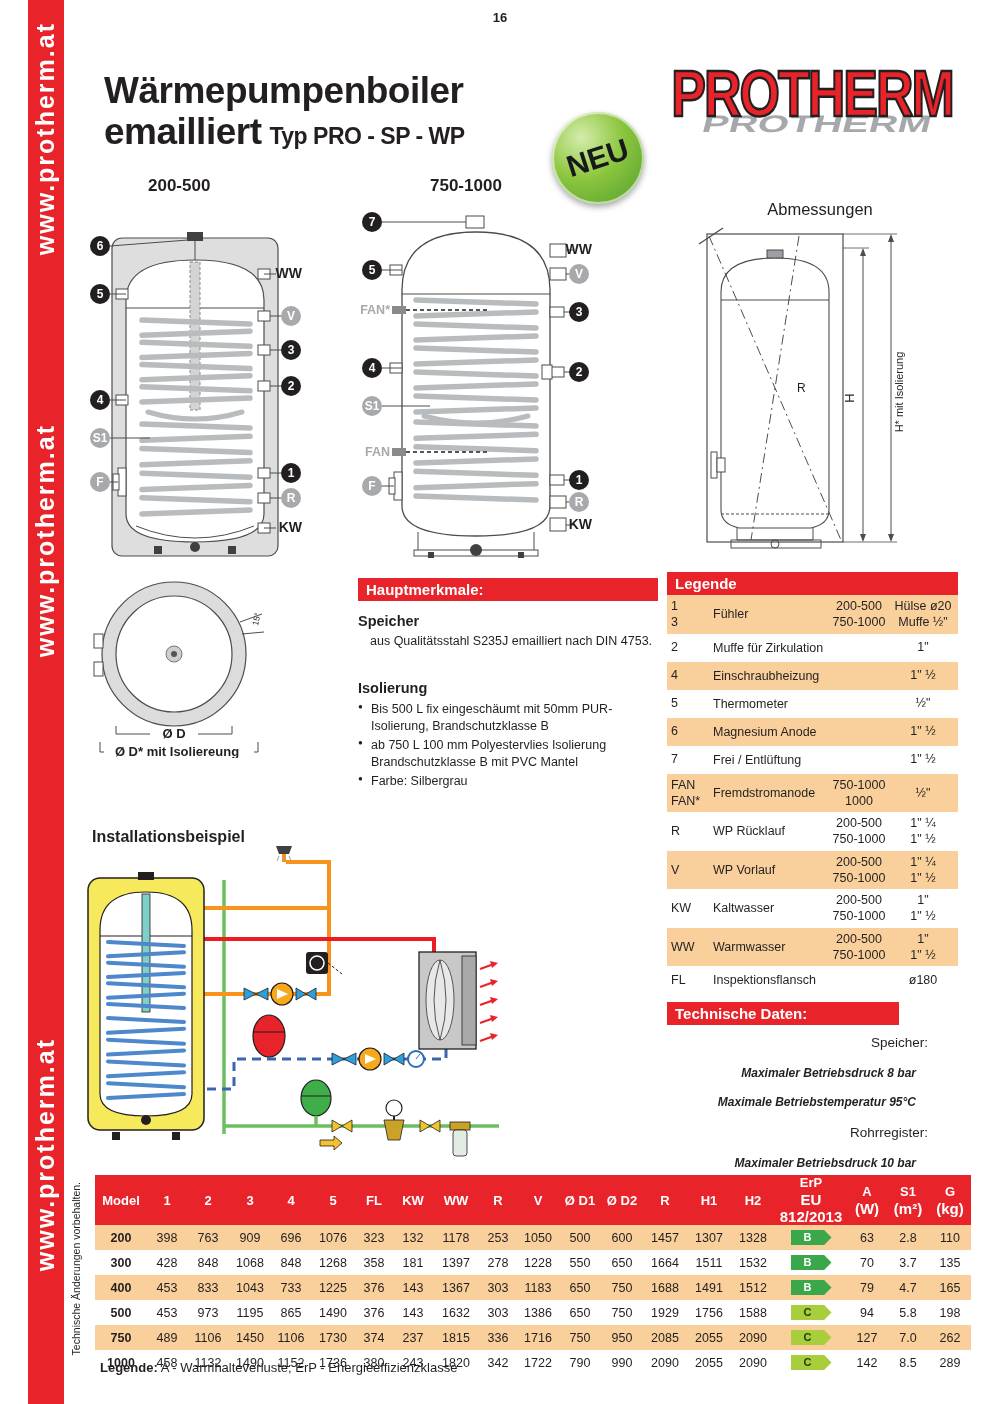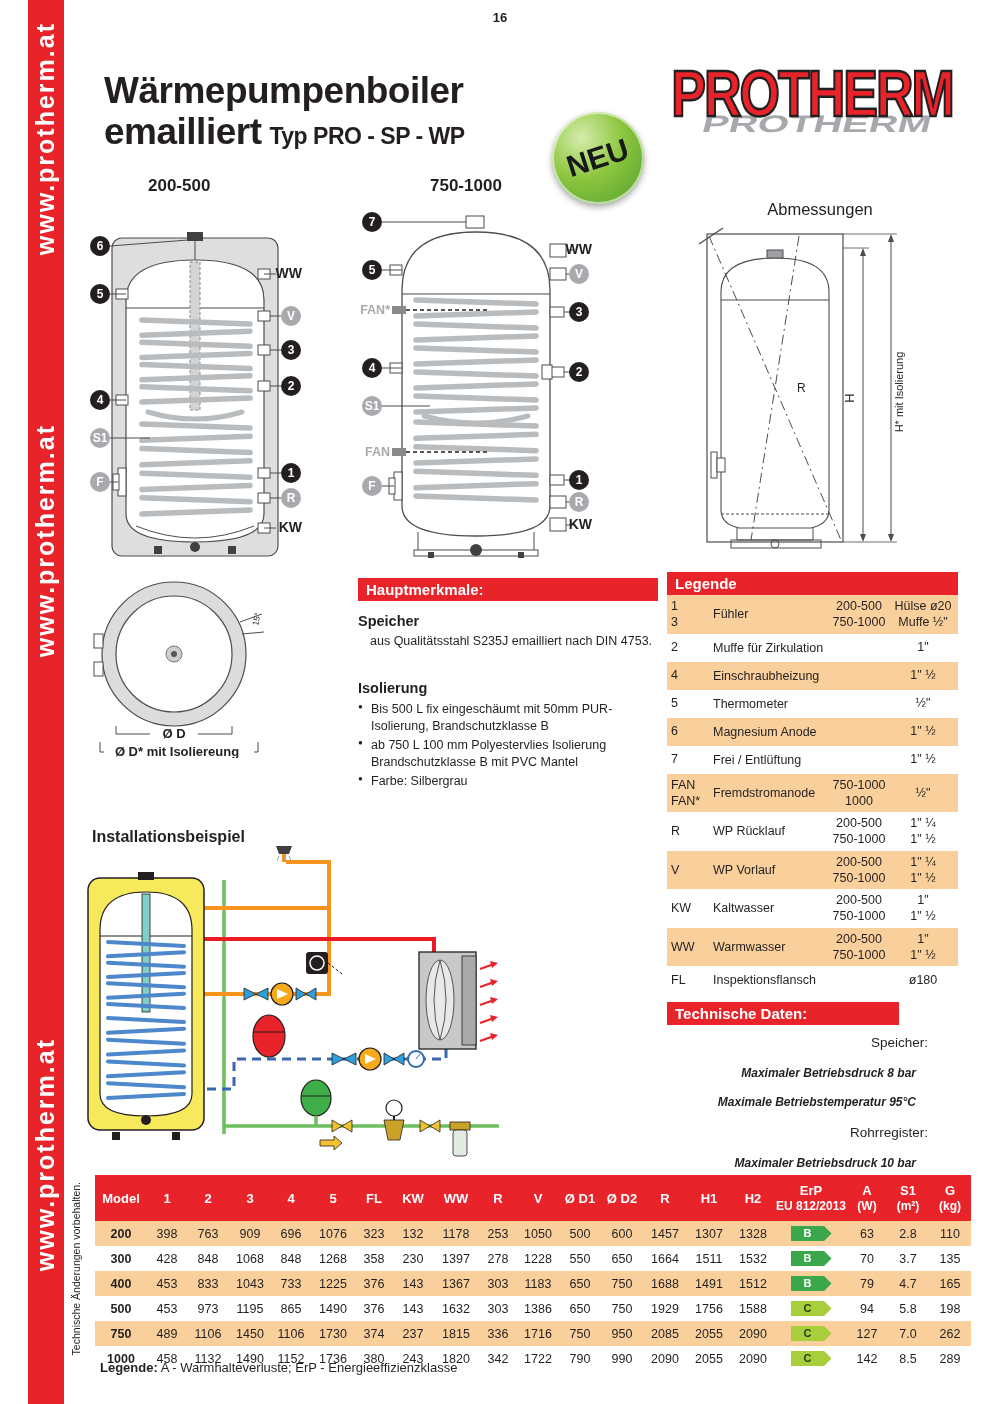--- a/index.html
+++ b/index.html
@@ -61,21 +61,21 @@
   .td-body{position:absolute;left:668px;top:1034px;width:260px;font-size:12px;line-height:1.4;text-align:right;}
   .td-body h4{margin:0;font-size:13.5px;font-weight:400;}
   .td-body p{margin:12px;font-weight:700;font-style:italic;}
   .td-sec{margin-bottom:14px;}
   
   .inst-title{position:absolute;left:92px;top:828px;font-size:16px;font-weight:700;}
   
   .spec{position:absolute;left:95px;top:1175px;width:876px;border-collapse:collapse;table-layout:fixed;}
   .spec th{background:#e8232a;color:#fff;font-size:13px;font-weight:700;text-align:center;
            vertical-align:middle;height:46px;padding:0;}
-  .spec th .sub{font-size:12px;font-weight:700;display:block;margin-top:1px;}
+  .spec th .sub{font-size:15px;font-weight:700;display:block;margin-top:1px;}
   .spec td{font-size:12.5px;text-align:center;height:25px;padding:0;}
   .spec tr.shaded td{background:#f9d09b;}
   .spec td.model{font-weight:700;}
   .erp{display:inline-block;width:34px;height:15px;line-height:15px;font-size:11px;font-weight:700;
        text-align:center;padding-right:7px;box-sizing:content-box;
        clip-path:polygon(0 0,82% 0,100% 50%,82% 100%,0 100%);}
   .erp.B{background:#3aa74a;color:#fff;}
   .erp.C{background:#a8ce3b;color:#1d3d12;}
   .foot-leg{position:absolute;left:100px;top:1360px;font-size:13px;}
   .foot-leg b{font-weight:700;}
@@ -737,21 +737,21 @@
           <td>110</td>
         </tr>
         <tr>
           <td class="model">300</td>
           <td>428</td>
           <td>848</td>
           <td>1068</td>
           <td>848</td>
           <td>1268</td>
           <td>358</td>
-          <td>230</td>
+          <td>181</td>
           <td>1397</td>
           <td>278</td>
           <td>1228</td>
           <td>550</td>
           <td>650</td>
           <td>1664</td>
           <td>1511</td>
           <td>1532</td>
           <td><span class="erp B">B</span></td>
           <td>70</td>

